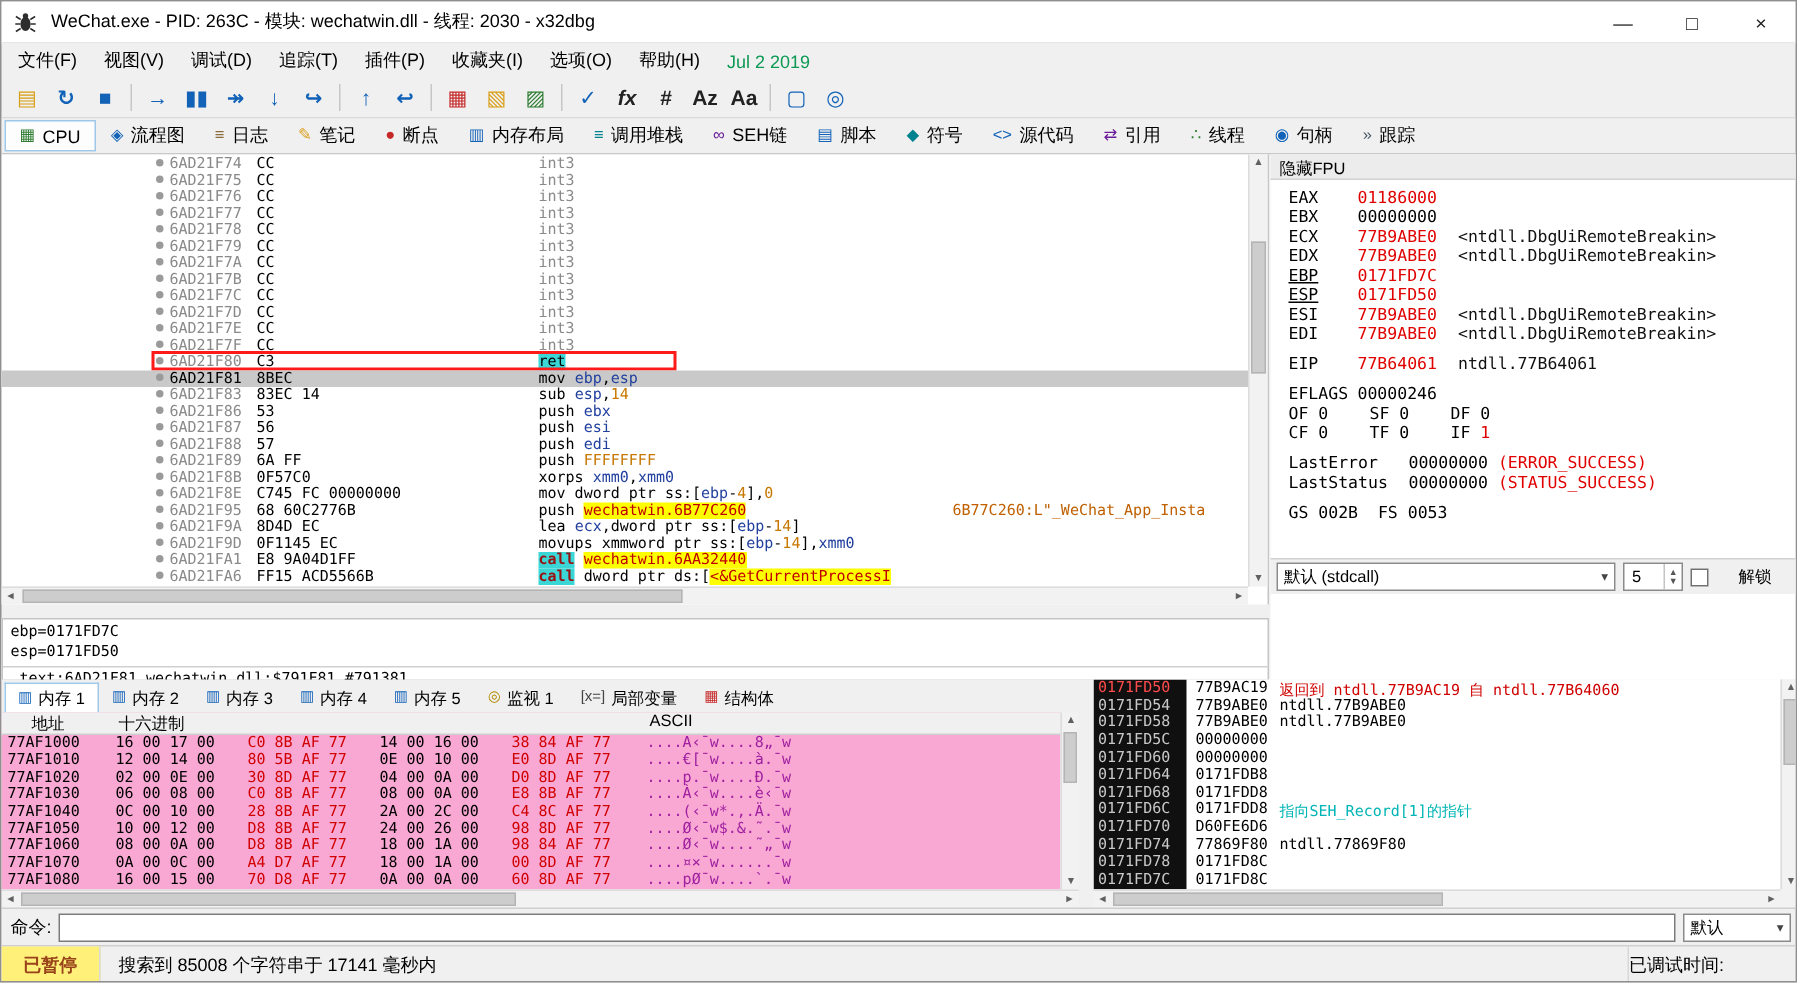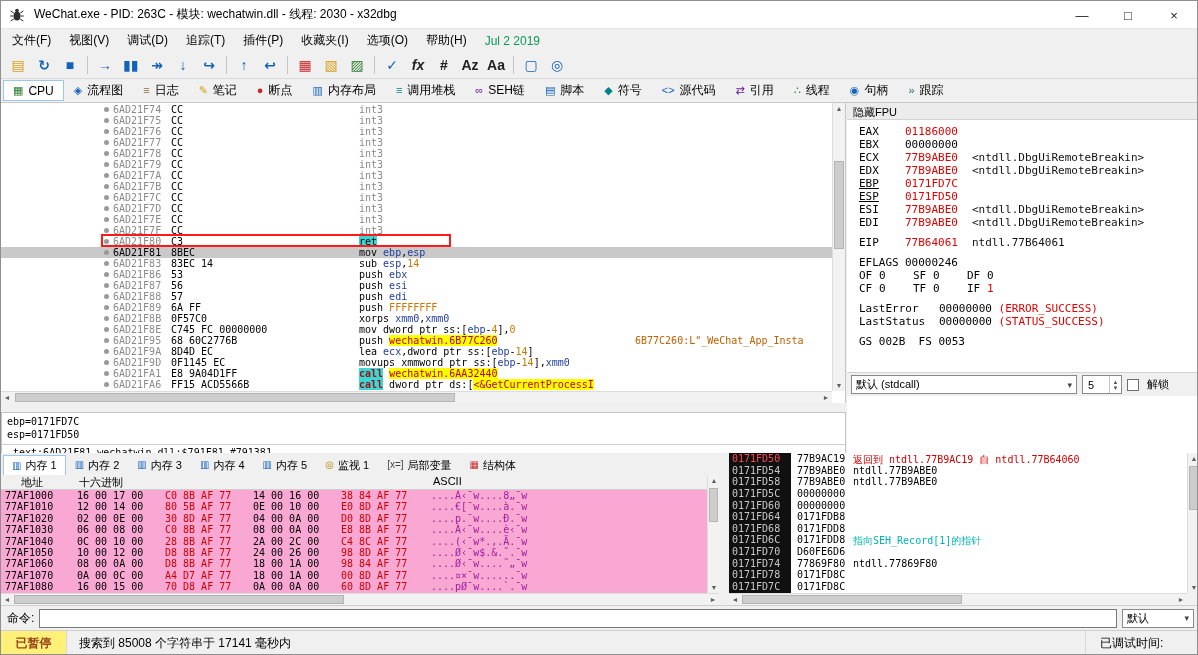--- a/index.html
+++ b/index.html
@@ -70,21 +70,21 @@
   .rnote{margin-left:14px;color:#111}
   .flag-group{display:inline-block;width:54px}
   .status-name{display:inline-block;min-width:80px}
   .conv-row{position:absolute;left:0;top:269px;right:0;height:24px;background:#f0f0f0;border-top:1px solid #d2d2d2;
     display:flex;align-items:center;padding:0 4px;gap:5px}
   .combo{background:#fff;border:1px solid #8a8a8a;height:19px;display:flex;align-items:center;justify-content:space-between;padding:0 4px;font-size:11px;white-space:nowrap}
   .combo .chev{color:#444;font-size:9px;margin-left:6px}
   .combo.conv{width:226px}
   .spinner{width:40px;height:19px;background:#fff;border:1px solid #8a8a8a;position:relative;font-size:11px;display:flex;align-items:center;padding-left:5px}
   .spin-btns{position:absolute;right:0;top:0;width:12px;height:100%;border-left:1px solid #c4c4c4;display:flex;flex-direction:column;align-items:center;justify-content:center;font-size:6px;color:#555;line-height:1}
-  .checkbox{display:flex;align-items:center;gap:8px;font-size:11px}
+  .checkbox{display:flex;align-items:center;gap:20px;font-size:11px}
   .cb-box{width:12px;height:12px;background:#fff;border:1px solid #707070}
   .args{position:absolute;left:0;top:293px;right:0;bottom:0;background:#fff;border-top:1px solid #d2d2d2;
     font-family:"DejaVu Sans Mono","Liberation Mono",monospace;font-size:10px;padding:4px 0 0 6px}
   .arg-row{height:12.5px;white-space:pre}
   
   .bottom-tabs{position:absolute;left:0;top:452px;width:728px;height:22px;background:#f0f0f0;display:flex;align-items:flex-end;padding-left:2px}
   .btab{display:flex;align-items:center;gap:4px;padding:2px 8px;font-size:11px;height:20px;border:1px solid transparent;white-space:nowrap}
   .btab.selected{background:#fff;border:1px solid #9ec7e8;border-bottom:none}
   .btab-icon{font-size:10px;line-height:1}
   
@@ -108,21 +108,21 @@
   .st-com.ret{color:#d00000}
   .st-com.seh{color:#00b5b5}
   
   .cmdbar{position:absolute;left:0;top:604px;right:0;height:25px;background:#f0f0f0;border-top:1px solid #cfcfcf;display:flex;align-items:center;padding:0 3px;gap:5px}
   .cmd-label{padding-left:3px;white-space:nowrap}
   .cmd-input{flex:1;height:19px;background:#fff;border:1px solid #7a7a7a;font-size:11px;padding:0 3px}
   .combo.cmd{width:72px}
   .statusbar{position:absolute;left:0;top:629px;right:0;height:25px;background:#f0f0f0;border-top:1px solid #cfcfcf;display:flex;align-items:center}
   .status-state{width:66px;height:100%;background:#fff07a;color:#99431a;font-weight:bold;display:flex;align-items:center;justify-content:center;border-right:1px solid #d8d8d8}
   .status-msg{margin-left:12px;white-space:nowrap}
-  .status-right{position:absolute;right:0;top:0;height:100%;display:flex;align-items:center;width:112px;overflow:hidden;white-space:nowrap;border-left:1px solid #d8d8d8;padding-left:14px}
+  .status-right{position:absolute;right:0;top:0;height:100%;display:flex;align-items:center;width:112px;overflow:hidden;white-space:nowrap;border-left:1px solid #d8d8d8;padding-left:0}
 </style>
 </head>
 <body>
 
 <div class="window">
 
   <div class="titlebar">
     <svg class="app-icon" viewBox="0 0 16 16">
       <ellipse cx="8" cy="9" rx="3.4" ry="4.6" fill="#2d2d2d"></ellipse>
       <circle cx="8" cy="3.6" r="1.8" fill="#2d2d2d"></circle>

